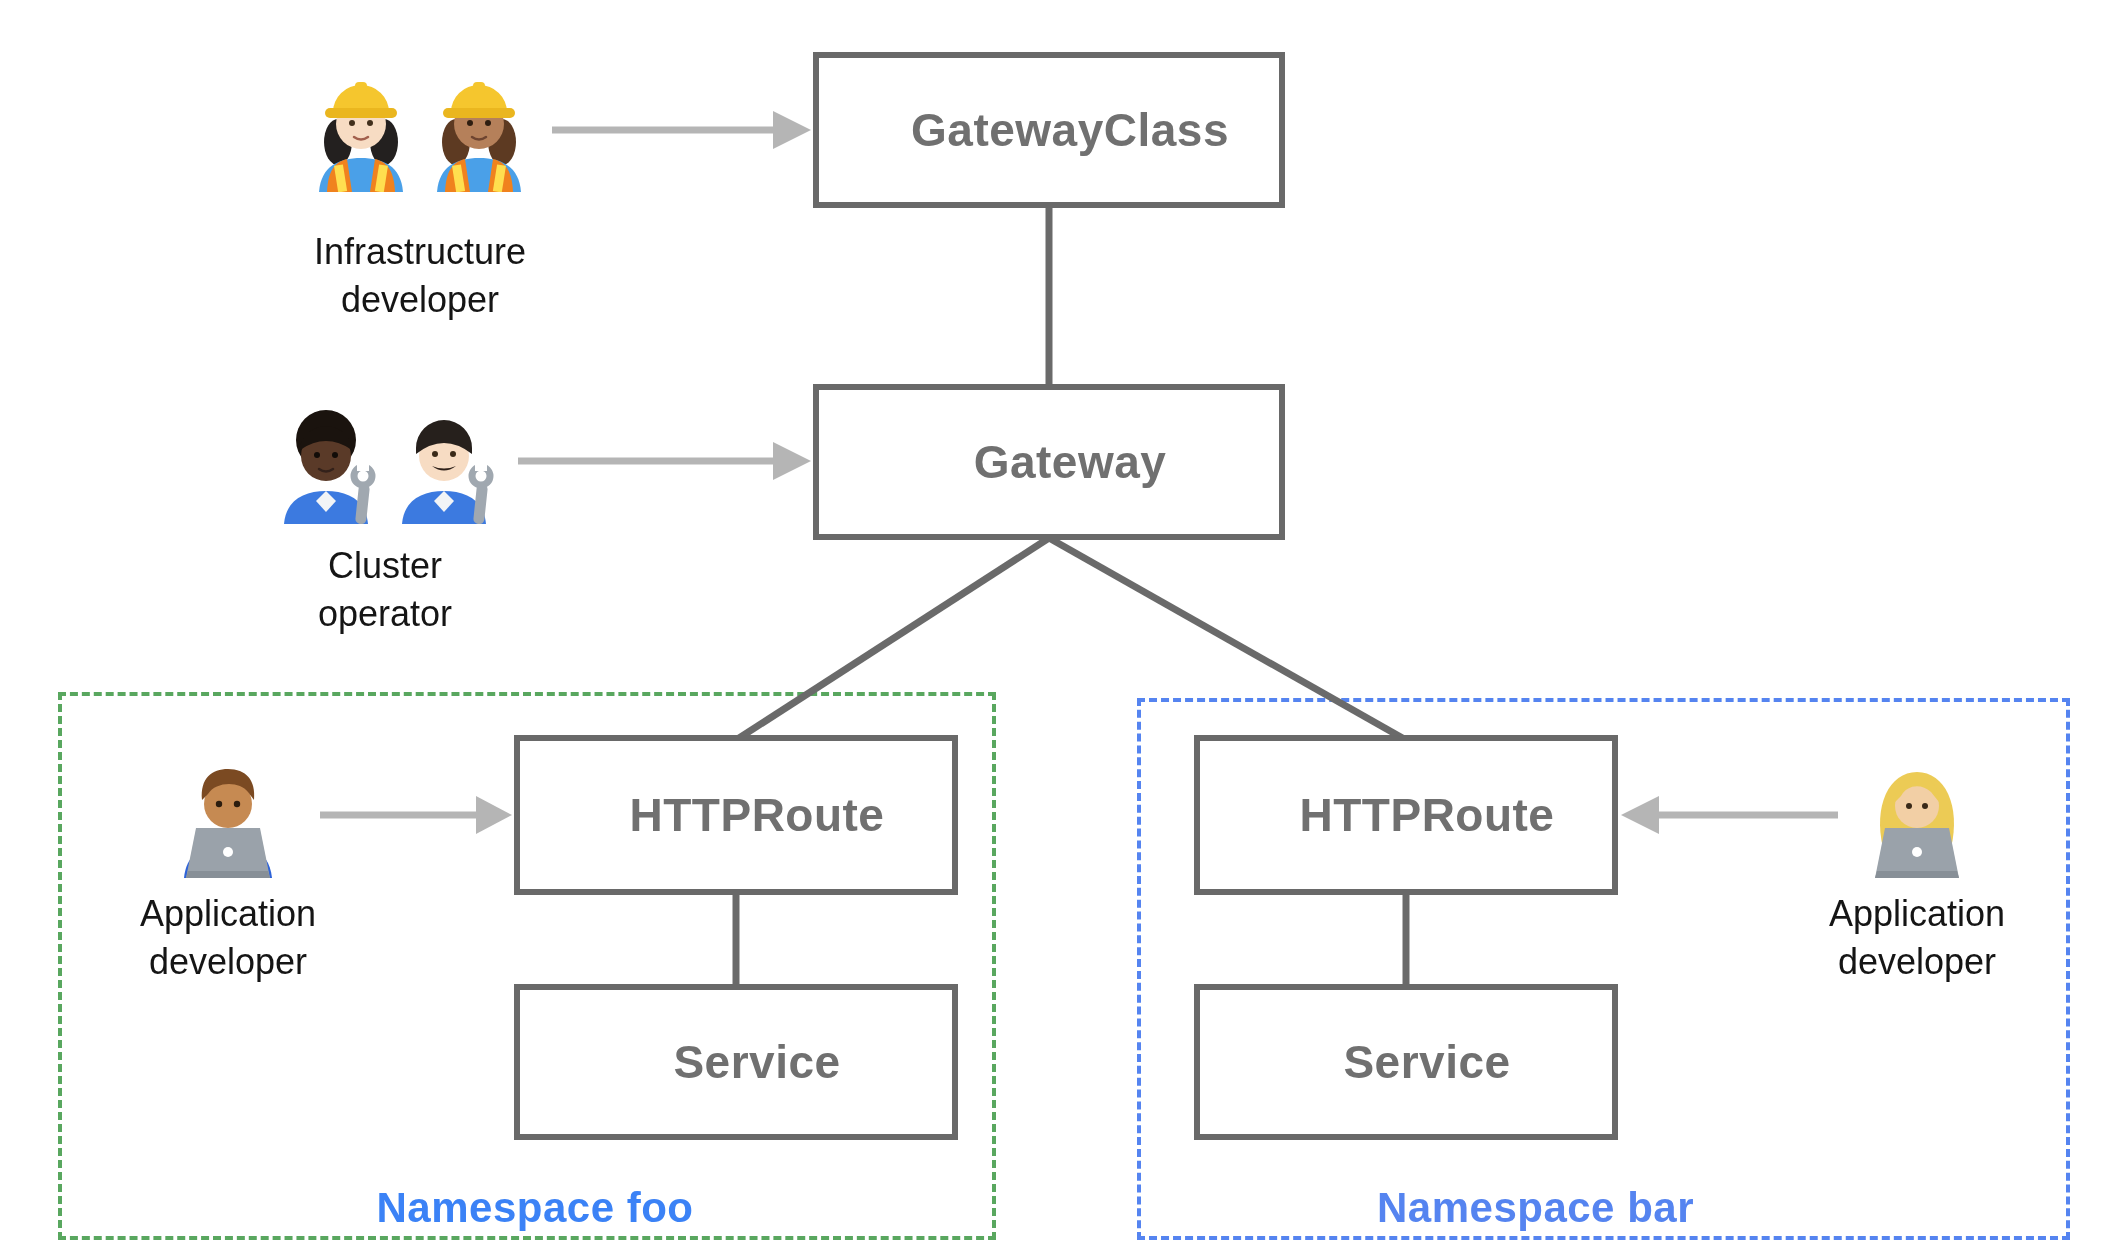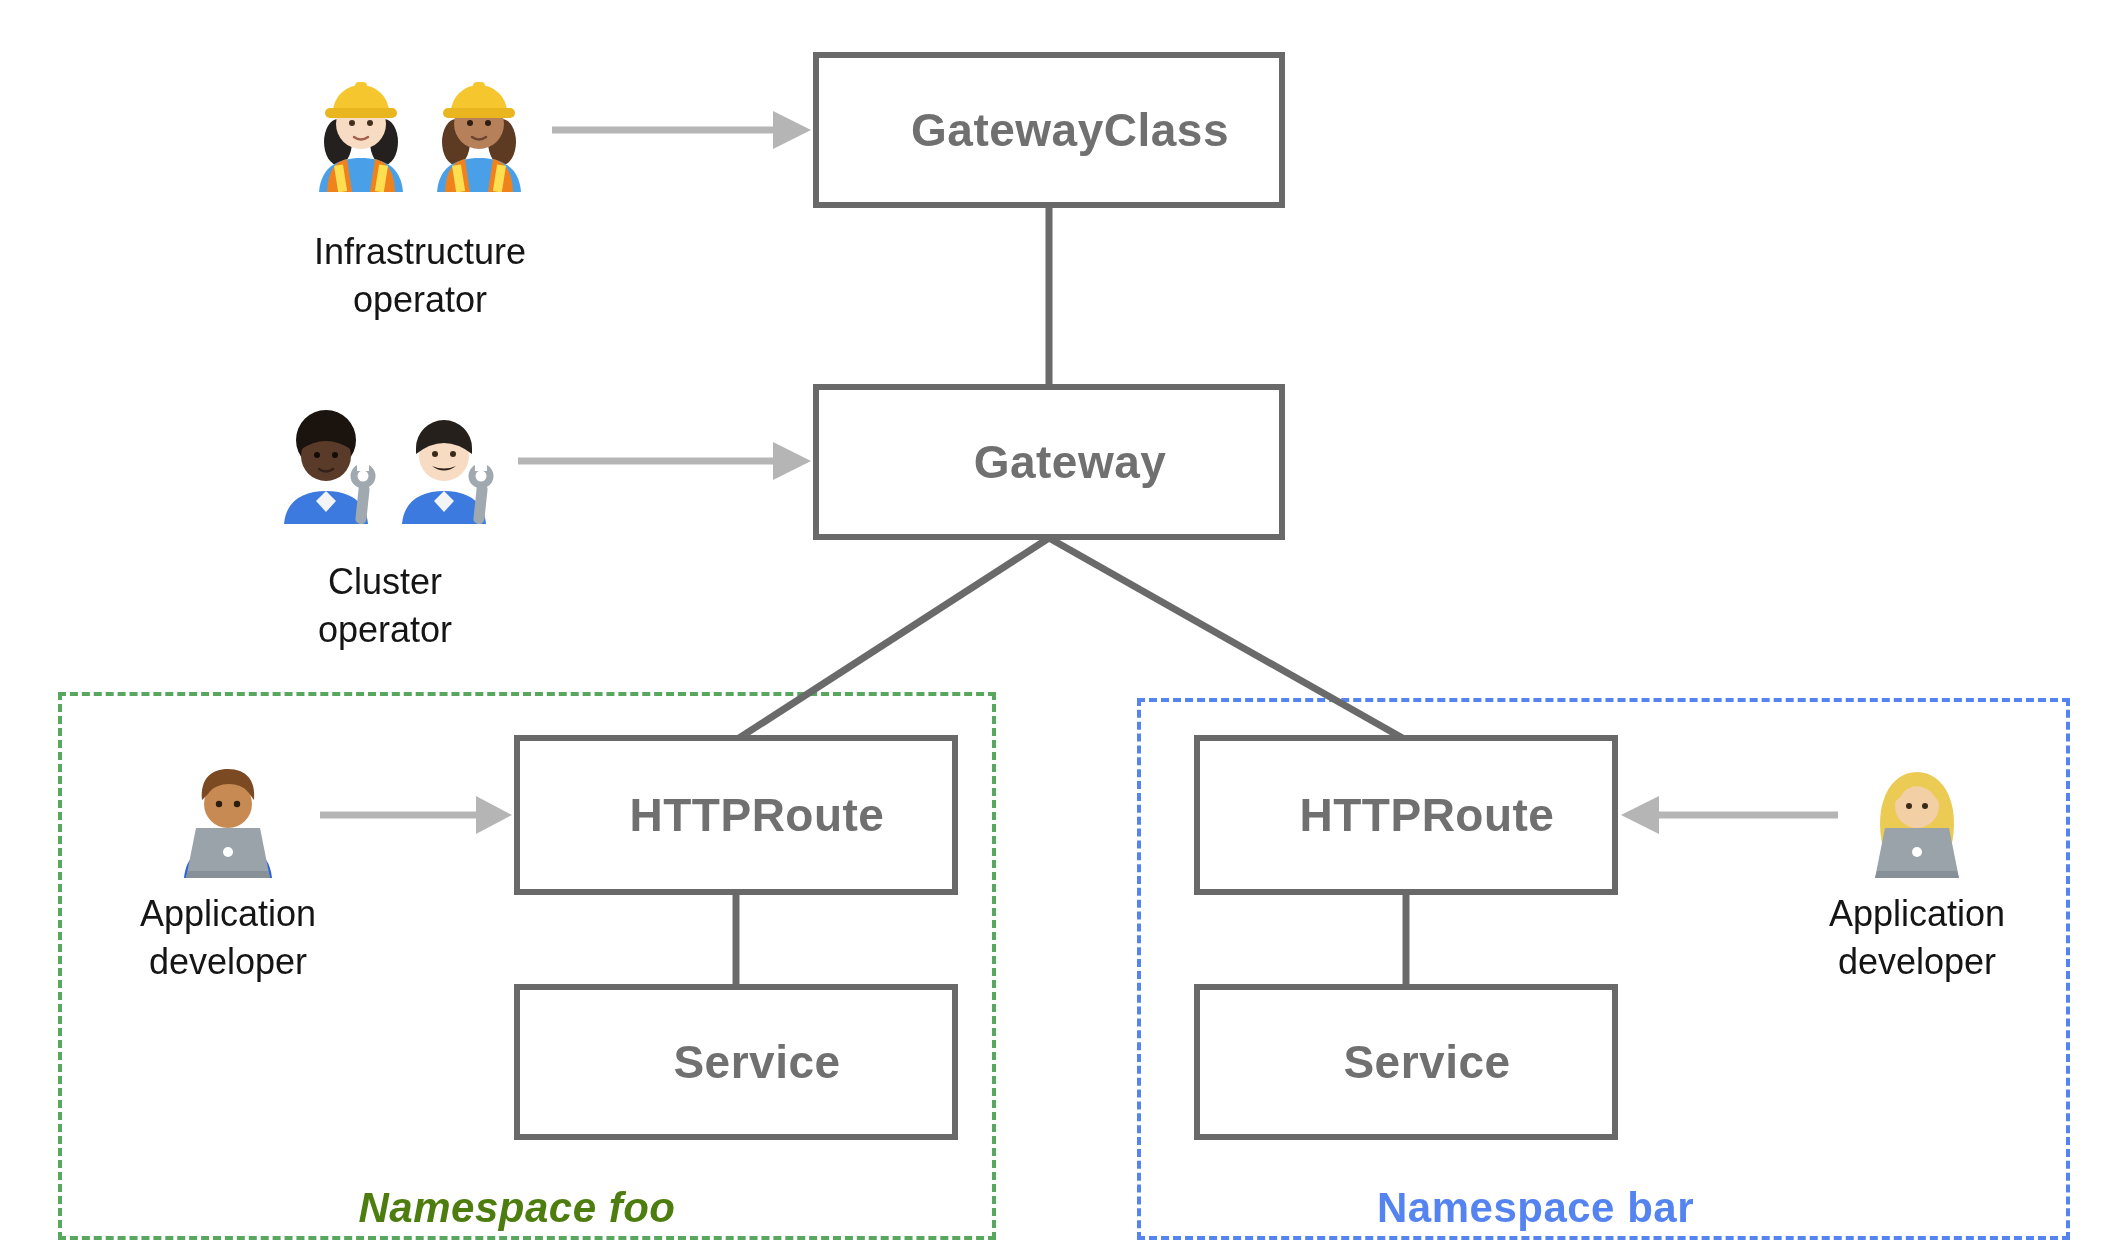--- a/index.html
+++ b/index.html
@@ -24,36 +24,36 @@
   .node.httproute-bar{left:1194px;top:735px;width:424px;height:160px;}
   .node.service-bar{left:1194px;top:984px;width:424px;height:156px;}
   
   .ns{position:absolute;z-index:0;box-sizing:border-box;border:4px dashed;}
   .ns.foo{left:58px;top:692px;width:938px;height:548px;border-color:#59a75f;}
   .ns.bar{left:1137px;top:698px;width:933px;height:542px;border-color:#5584f0;}
   .ns-label{
     position:absolute;z-index:2;font-weight:bold;font-size:42px;
     text-align:center;letter-spacing:.5px;
   }
-  .ns-label.foo{left:48px;width:938px;top:1184px;color:#4d7c0f;font-style:italic;}
+  .ns-label.foo{left:66px;width:938px;top:1184px;color:#3b82f6;}
   .ns-label.bar{left:1069px;width:933px;top:1184px;color:#5584f0;}
   
   .persona{
     position:absolute;z-index:2;width:350px;
     display:flex;flex-direction:column;align-items:center;
   }
   .persona .icons{display:flex;gap:6px;align-items:flex-end;}
   .persona-label{
     white-space:pre-line;text-align:center;color:#151515;
     font-size:36px;line-height:1.32;
   }
   .persona.infra{left:245px;top:62px;}
   .persona.infra .persona-label{margin-top:36px;}
   .persona.cluster{left:210px;top:394px;}
-  .persona.cluster .persona-label{margin-top:34px;}
+  .persona.cluster .persona-label{margin-top:18px;}
   .persona.dev-foo{left:53px;top:748px;}
   .persona.dev-bar{left:1742px;top:748px;}
   .persona.dev-foo .persona-label,.persona.dev-bar .persona-label{margin-top:12px;}
   .picon{width:112px;height:130px;display:block;}
 </style>
 </head>
 <body>
 
 <div class="canvas">
 
@@ -132,21 +132,21 @@
         <circle cx="56" cy="62" r="25" fill="#b5805a"></circle>
         <circle cx="47" cy="61" r="3" fill="#2e1d10"></circle>
         <circle cx="65" cy="61" r="3" fill="#2e1d10"></circle>
         <path d="M49 75 Q56 80 63 75" stroke="#6e4430" stroke-width="2.5" fill="none" stroke-linecap="round"></path>
         <path d="M28 50 A28 27 0 0 1 84 50 Z" fill="#f5c62e"></path>
         <rect x="50" y="20" width="12" height="12" rx="4" fill="#f5c62e"></rect>
         <rect x="20" y="46" width="72" height="10" rx="5" fill="#eab61f"></rect>
       </svg>
     </div>
     <div class="persona-label">Infrastructure
-operator</div>
+developer</div>
   </div>
 
   <div class="persona cluster">
     <div class="icons">
       <svg class="picon" viewBox="0 0 112 130">
         <circle cx="56" cy="46" r="30" fill="#1a130e"></circle>
         <path d="M14 130 C16 106 34 97 56 97 C78 97 96 106 98 130 Z" fill="#3c7ae0"></path>
         <path d="M56 97 L46 107 L56 118 L66 107 Z" fill="#f2f4f6"></path>
         <circle cx="56" cy="62" r="25" fill="#5a3a28"></circle>
         <circle cx="47" cy="61" r="3" fill="#120c08"></circle>

